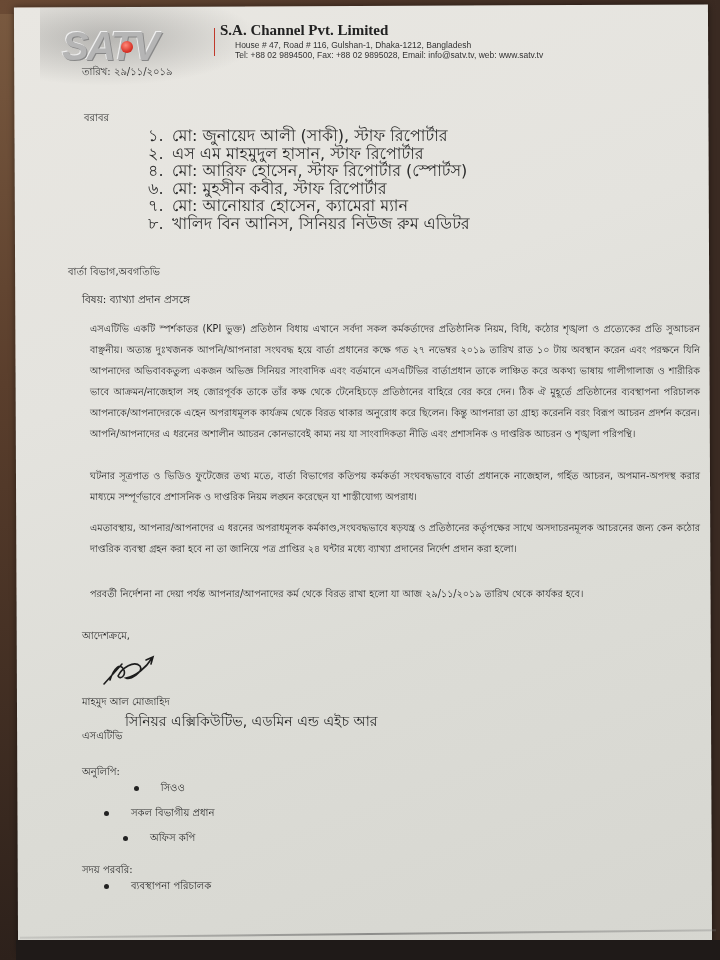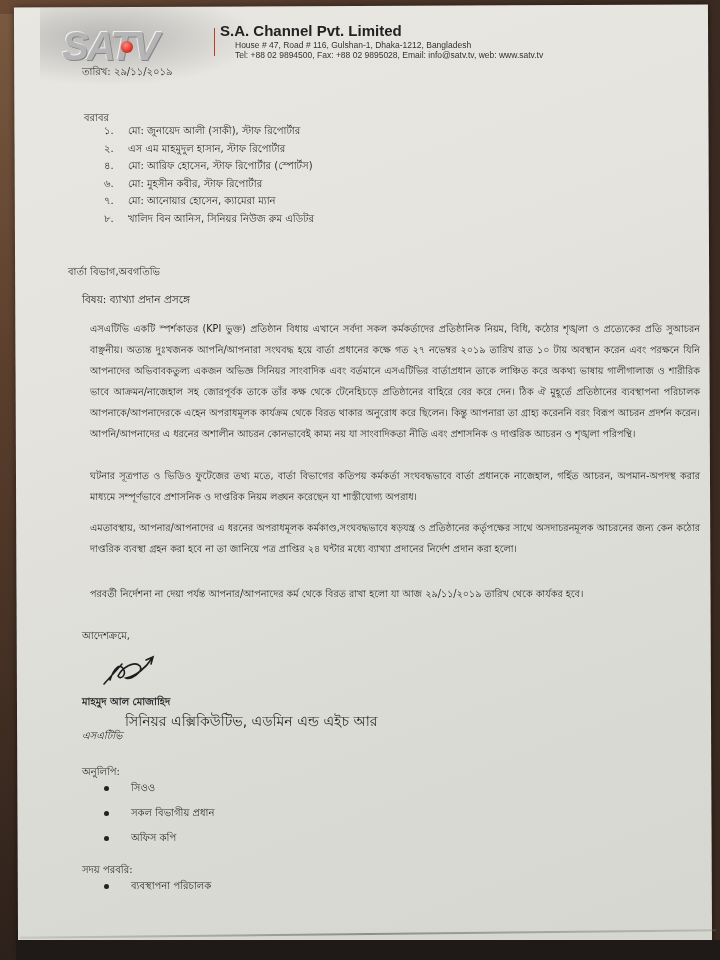--- a/index.html
+++ b/index.html
@@ -38,52 +38,52 @@
     }
     .logo-dot {
       position:absolute; left:121px; top:41px; width:12px; height:12px; border-radius:50%;
       background:radial-gradient(circle at 40% 35%, #ff8a7a, #d42a1f 70%);
     }
     .logo-divider {
       position:absolute; left:214px; top:28px; width:1px; height:28px; background:#c0392b;
     }
     .company-name {
       position:absolute; left:220px; top:22px;
-      font-family:Liberation Sans, sans-serif; font-weight:bold; font-size:15px; color:#222;
+      font-family:Liberation Serif, serif; font-weight:bold; font-size:15px; color:#222;
     }
     .company-addr, .company-contact {
       position:absolute; left:235px;
       font-family:"Liberation Sans", sans-serif; font-size:8.5px; color:#333;
     }
     .company-addr { top:40px; }
     .company-contact { top:50px; }
     .date {
       position:absolute; left:82px; top:64px; font-size:10px; color:#333;
     }
     .to-label { position:absolute; left:84px; top:110px; font-size:10px; color:#333; }
     .recipients { position:absolute; left:104px; top:123px; margin:0; padding:0; list-style:none; }
-    .recipients li { height:17.5px; font-size:10px; color:#2c2c2c; white-space:nowrap; }
+    .recipients li { height:17.5px; font-size:16px; color:#2c2c2c; white-space:nowrap;margin-left:44px; }
     .recipients .num { display:inline-block; width:24px; }
     .dept { position:absolute; left:68px; top:264px; font-size:10px; color:#2c2c2c; }
     .subject { position:absolute; left:82px; top:292px; font-size:10.5px; color:#222; }
     .para {
       position:absolute; left:90px; width:610px; font-size:9.6px; color:#2a2a2a;
       line-height:21px; text-align:justify;
     }
     .p1 { top:318px; }
     .p2 { top:465px; }
     .p3 { top:517px; }
     .p4 { top:583px; }
     .closing { position:absolute; left:82px; top:628px; font-size:10px; color:#2a2a2a; }
     .signature { position:absolute; left:100px; top:650px; width:60px; height:40px; }
-    .signer-name { position:absolute; left:82px; top:694px; font-size:10px; color:#2a2a2a;font-weight:bold; }
+    .signer-name { position:absolute; left:82px; top:694px; font-size:10px; color:#2a2a2a; }
     .signer-title { position:absolute; left:82px; top:710px; font-size:14px; color:#2a2a2a;margin-left:43px; }
-    .signer-org { position:absolute; left:82px; top:728px; font-size:10px; color:#2a2a2a;font-style:italic; }
+    .signer-org { position:absolute; left:82px; top:728px; font-size:10px; color:#2a2a2a; }
     .cc-label { position:absolute; left:82px; top:764px; font-size:10px; color:#2a2a2a; }
-    .bullets { position:absolute; left:104px; margin:0; padding:0; list-style:none; }
+    .bullets { position:absolute; left:104px; margin:0; padding:0; list-style:none;text-align:center; }
     .bullets li { height:25px; font-size:10px; color:#2a2a2a; white-space:nowrap; }
     .bullets .dot { display:inline-block; width:5px; height:5px; border-radius:50%; background:#222; margin-right:22px; vertical-align:middle; }
     .cc-list { top:780px; }
     .info-label { position:absolute; left:82px; top:862px; font-size:10px; color:#2a2a2a; }
     .info-list { top:878px; }
     .fold-line {
       position:absolute; left:20px; top:933px; width:696px; height:2px;
       background:linear-gradient(90deg, rgba(120,120,120,.2), rgba(90,90,90,.6) 50%, rgba(120,120,120,.3));
       transform:rotate(-0.6deg);
     }

